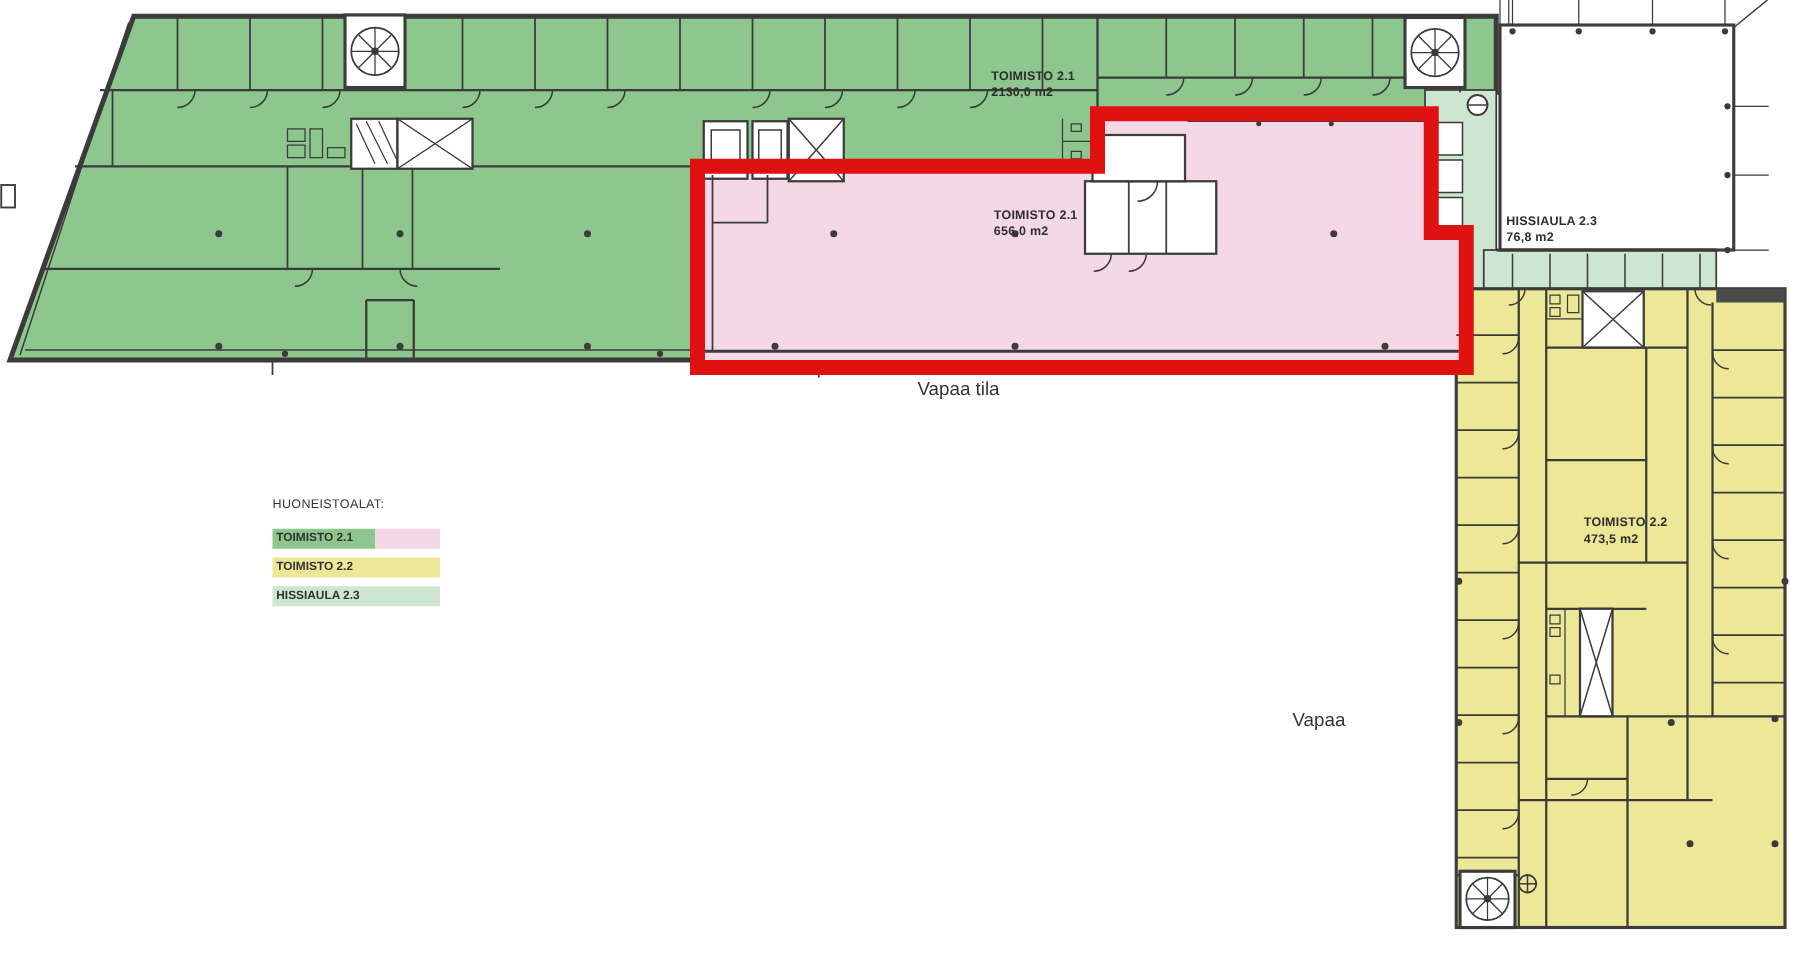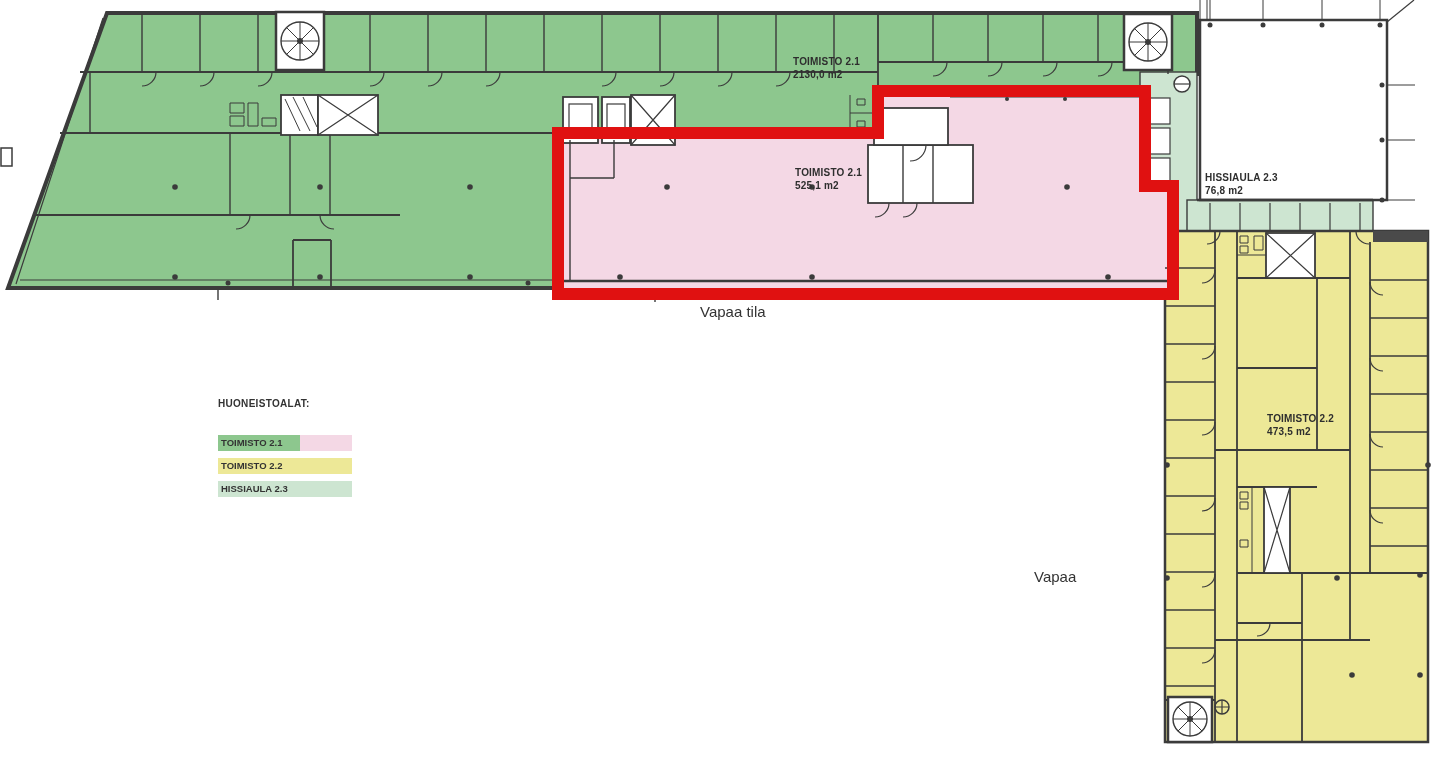--- a/index.html
+++ b/index.html
@@ -12,21 +12,21 @@
   .s10{stroke-width:1;} .s12{stroke-width:1.2;} .s14{stroke-width:1.4;}
   .s18{stroke-width:1.8;} .s25{stroke-width:2.5;} .s4{stroke-width:4;}
   .wf{fill:#ffffff;stroke:var(--c-wall);}
   .dot{fill:#3b3b3b;stroke:none;}
   
   .plan-label{position:absolute;color:#2e2e2e;line-height:1.25;letter-spacing:.2px;}
   .plan-label .l1,.plan-label .l2{font-size:10px;font-weight:bold;white-space:nowrap;}
   .note{position:absolute;font-size:15px;color:#333;white-space:nowrap;}
   
   .legend{position:absolute;left:218px;top:398px;width:134px;}
-  .legend-title{font-size:10px;font-weight:bold;color:#333;letter-spacing:.3px;margin-bottom:26px;}
+  .legend-title{font-size:10px;font-weight:normal;color:#333;letter-spacing:.3px;margin-bottom:14px;}
   .legend-row{height:16px;font-size:9.5px;font-weight:bold;color:#333;
               line-height:16px;padding-left:3px;margin-bottom:7px;box-sizing:border-box;}
   .lr1{background:linear-gradient(90deg,var(--c-green) 0 61%,var(--c-pink) 61% 100%);}
   .lr2{background:var(--c-yellow);}
   .lr3{background:var(--c-ltgreen);}
 </style>
 </head>
 <body>
 
 <div class="stage">
@@ -187,34 +187,34 @@
   <path d="M558,294 V133 H878 V91 H1145 V186 H1173 V294 Z" style="fill:none;stroke:var(--c-red);stroke-width:12;stroke-linejoin:miter"></path>
 </svg>
 
   <div class="plan-label" style="left:793px;top:56px">
     <div class="l1">TOIMISTO 2.1</div>
     <div class="l2">2130,0 m2</div>
   </div>
 
   <div class="plan-label" style="left:795px;top:167px">
     <div class="l1">TOIMISTO 2.1</div>
-    <div class="l2">525,1 m2</div>
+    <div class="l2">656,0 m2</div>
   </div>
 
   <div class="plan-label" style="left:1205px;top:172px">
     <div class="l1">HISSIAULA 2.3</div>
     <div class="l2">76,8 m2</div>
   </div>
 
   <div class="plan-label" style="left:1267px;top:413px">
     <div class="l1">TOIMISTO 2.2</div>
     <div class="l2">473,5 m2</div>
   </div>
 
-  <div class="note" style="left:700px;top:303px">Vapaa tila</div>
+  <div class="note" style="left:734px;top:303px">Vapaa tila</div>
 
   <div class="note" style="left:1034px;top:568px">Vapaa</div>
 
   <div class="legend">
     <div class="legend-title">HUONEISTOALAT:</div>
     <div class="legend-row lr1">TOIMISTO 2.1</div>
     <div class="legend-row lr2">TOIMISTO 2.2</div>
     <div class="legend-row lr3">HISSIAULA 2.3</div>
   </div>
 

